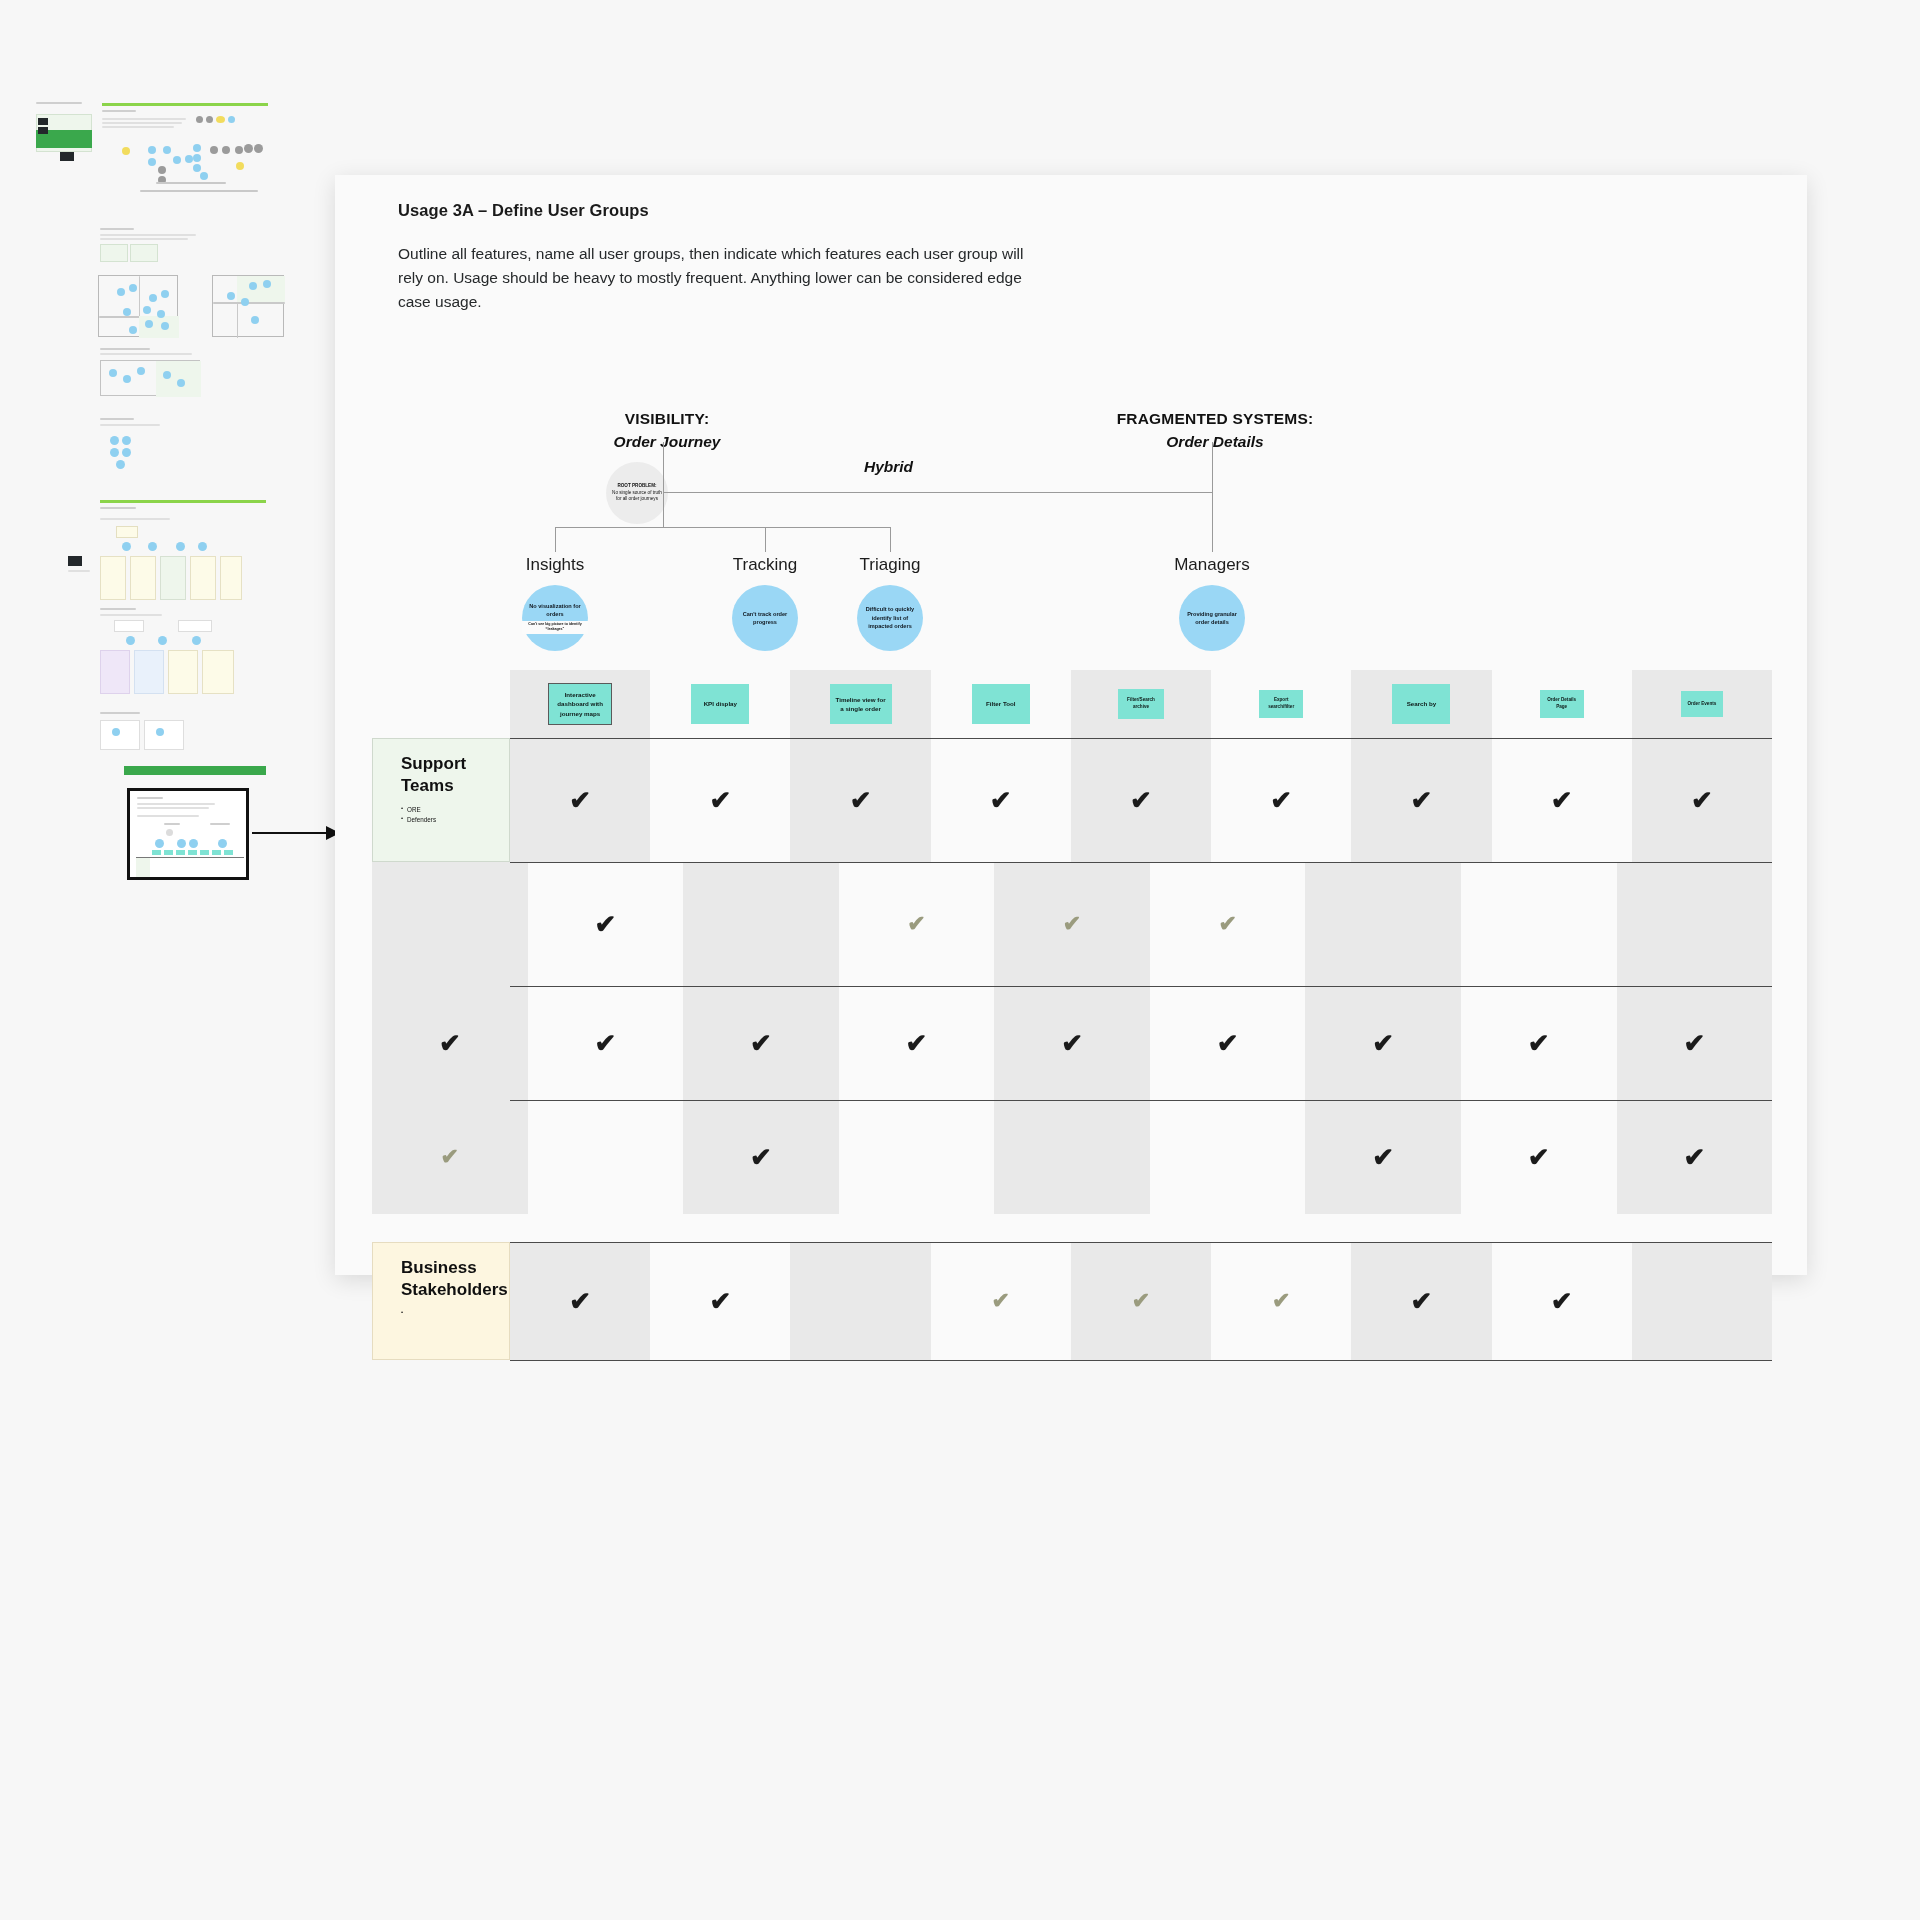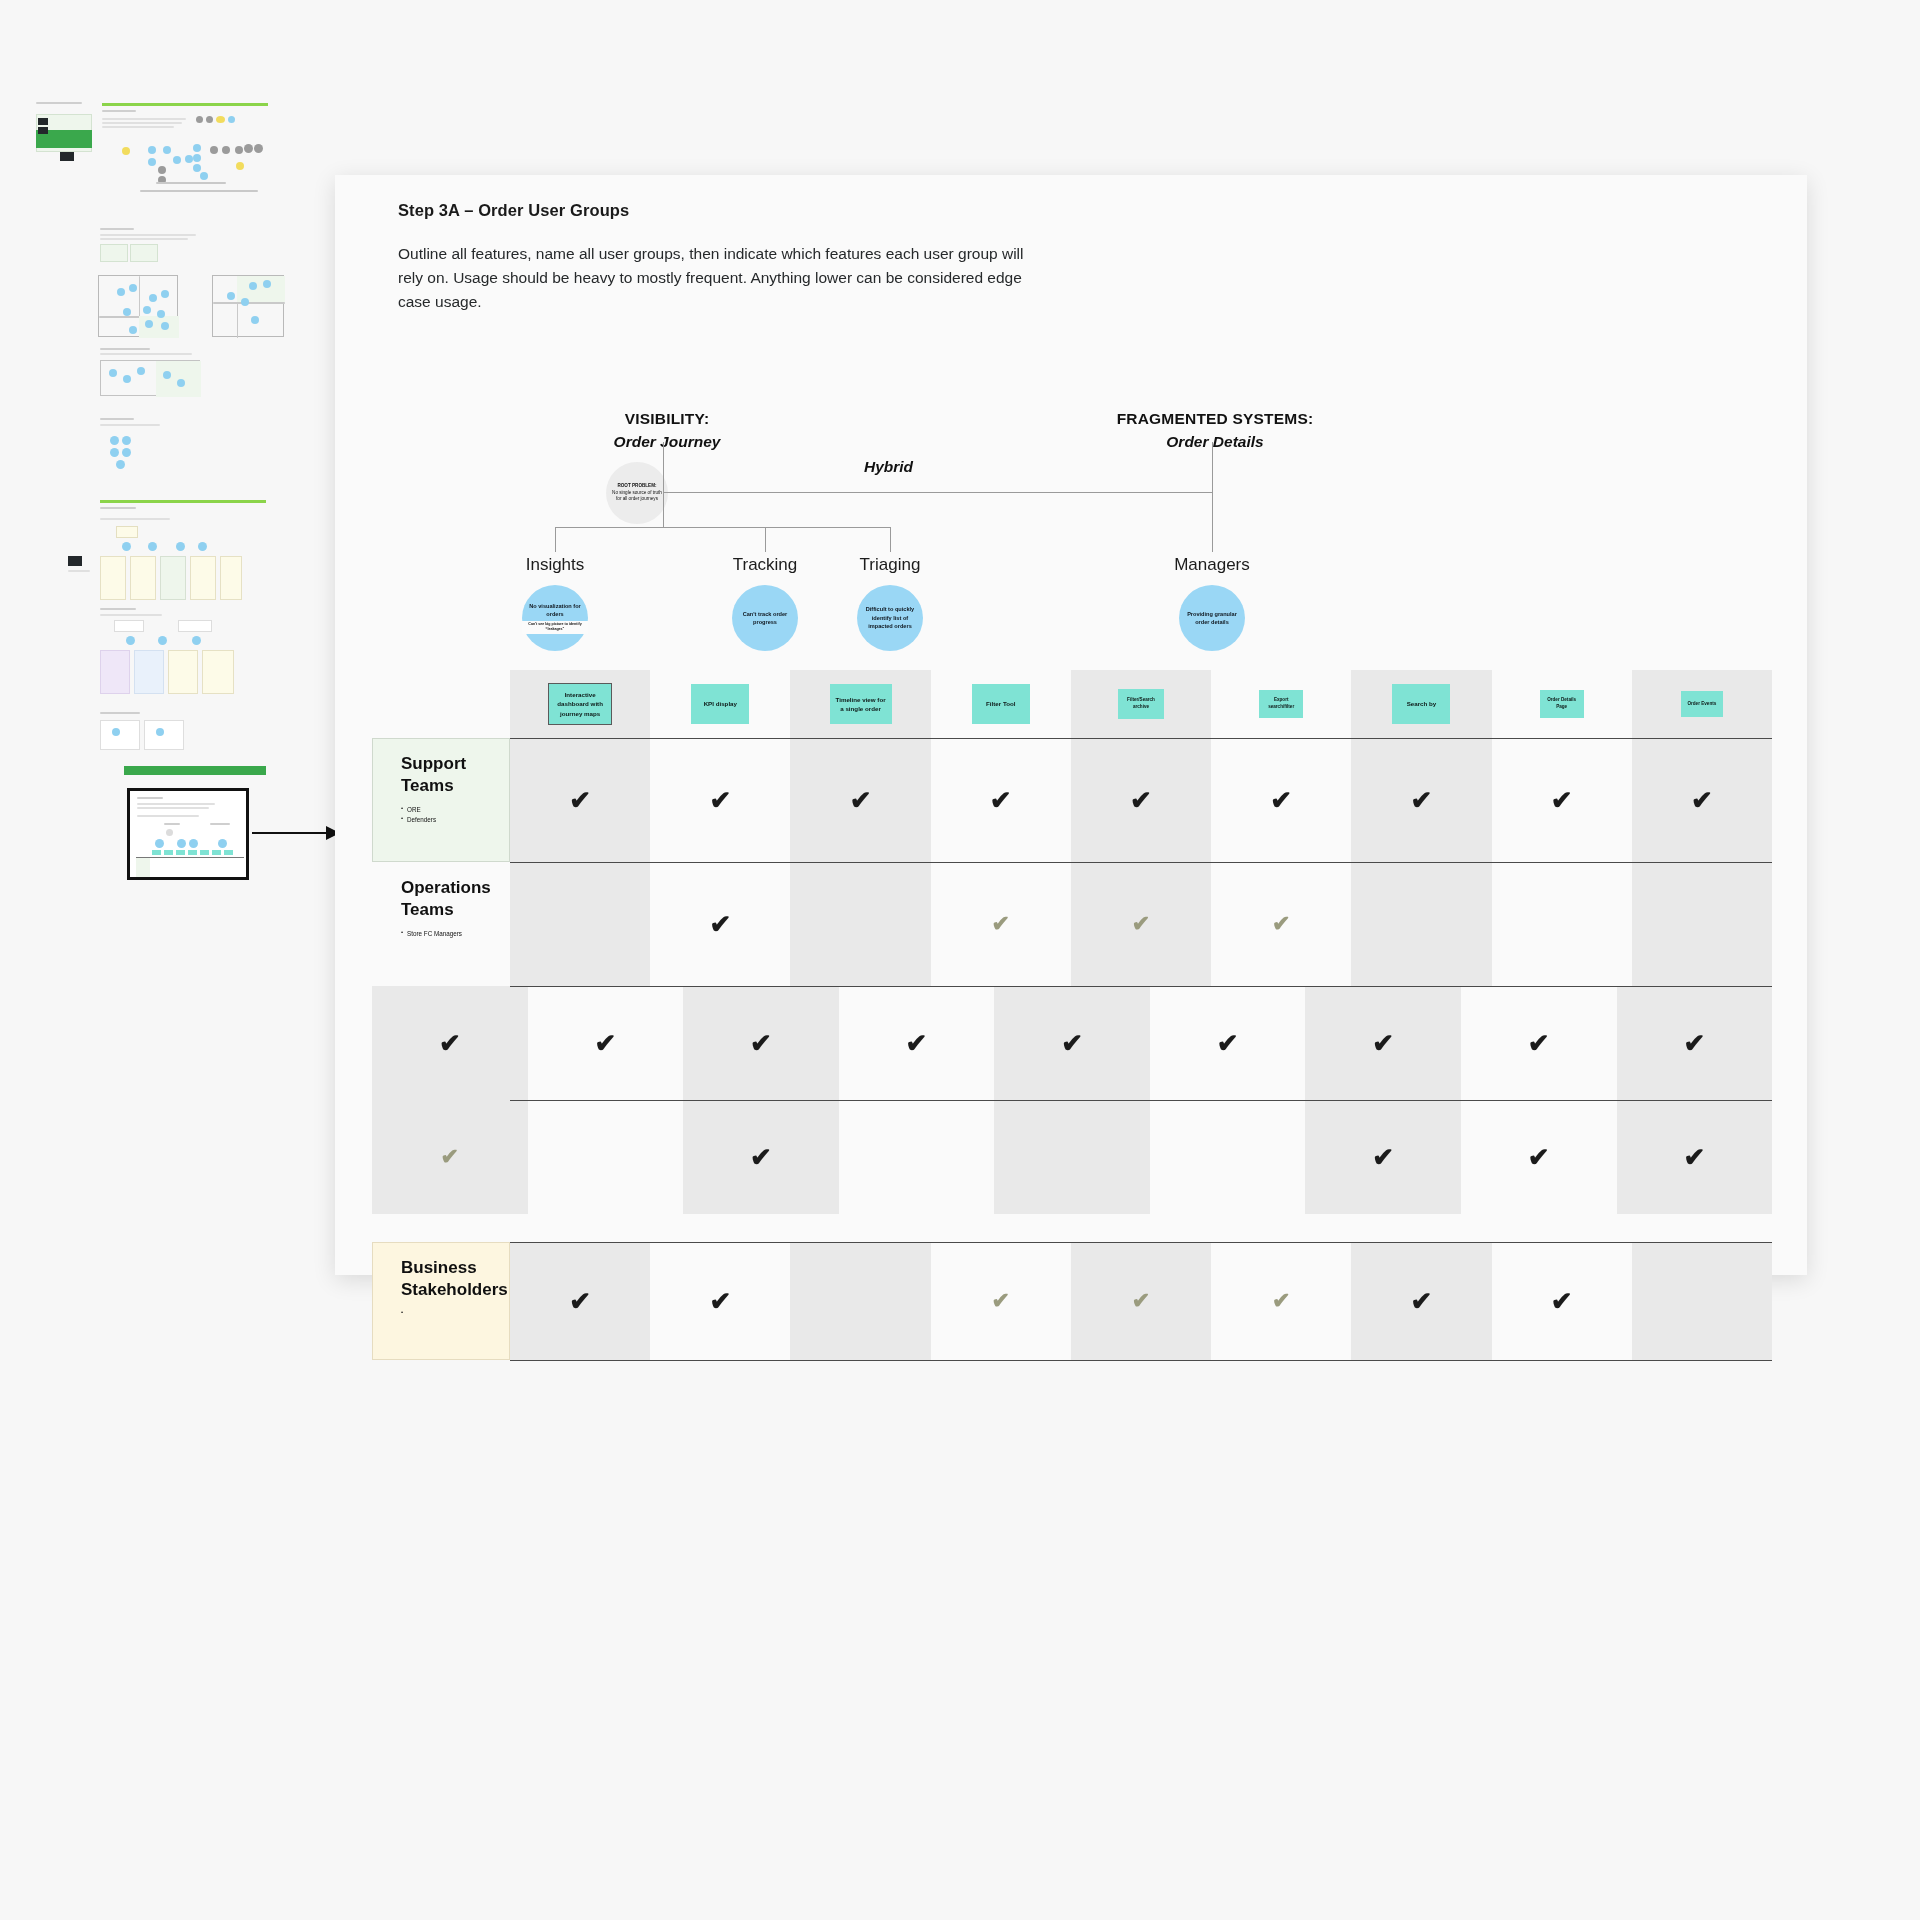--- a/index.html
+++ b/index.html
@@ -310,21 +310,21 @@
     </div>
     <div class="arrow-wrap">
       <div class="arrow-line"></div>
       <div class="arrow-head"></div>
     </div>
   </div>
 
   <div class="card">
 
     <div class="card-head">
-      <div class="card-title">Step 3A – Order User Groups</div>
+      <div class="card-title">Usage 3A – Define User Groups</div>
       <div class="card-para">Outline all features, name all user groups, then indicate which features each user group will rely on. Usage should be heavy to mostly frequent. Anything lower can be considered edge case usage.</div>
     </div>
 
     <div class="tree">
 
       <div class="cat-head" style="left:212px;top:10px;width:240px;">
         <div class="kicker">VISIBILITY:</div>
         <div class="sub">Order Journey</div>
       </div>
       <div class="cat-head" style="left:760px;top:10px;width:240px;">
@@ -441,29 +441,20 @@
               <div class="cell plain">
                 <span class="check">✔</span>
               </div>
               <div class="cell shade">
                 <span class="check">✔</span>
               </div>
             </div>
             <div class="hline" style="top: 0px;"></div>
           </div>
           <div class="mrow brow" style="height: 124px;">
-            <div class="label-col">
-              <div class="gtile none">
-                <div class="gname">Operations Teams</div>
-                <div class="gmembers">
-                  <div class="sheet"></div>
-                  <div class="gm">Store FC Managers</div>
-                </div>
-              </div>
-            </div>
             <div class="grid-col">
               <div class="cell shade"></div>
               <div class="cell plain">
                 <span class="check">✔</span>
               </div>
               <div class="cell shade"></div>
               <div class="cell plain">
                 <span class="check soft">✔</span>
               </div>
               <div class="cell shade">

